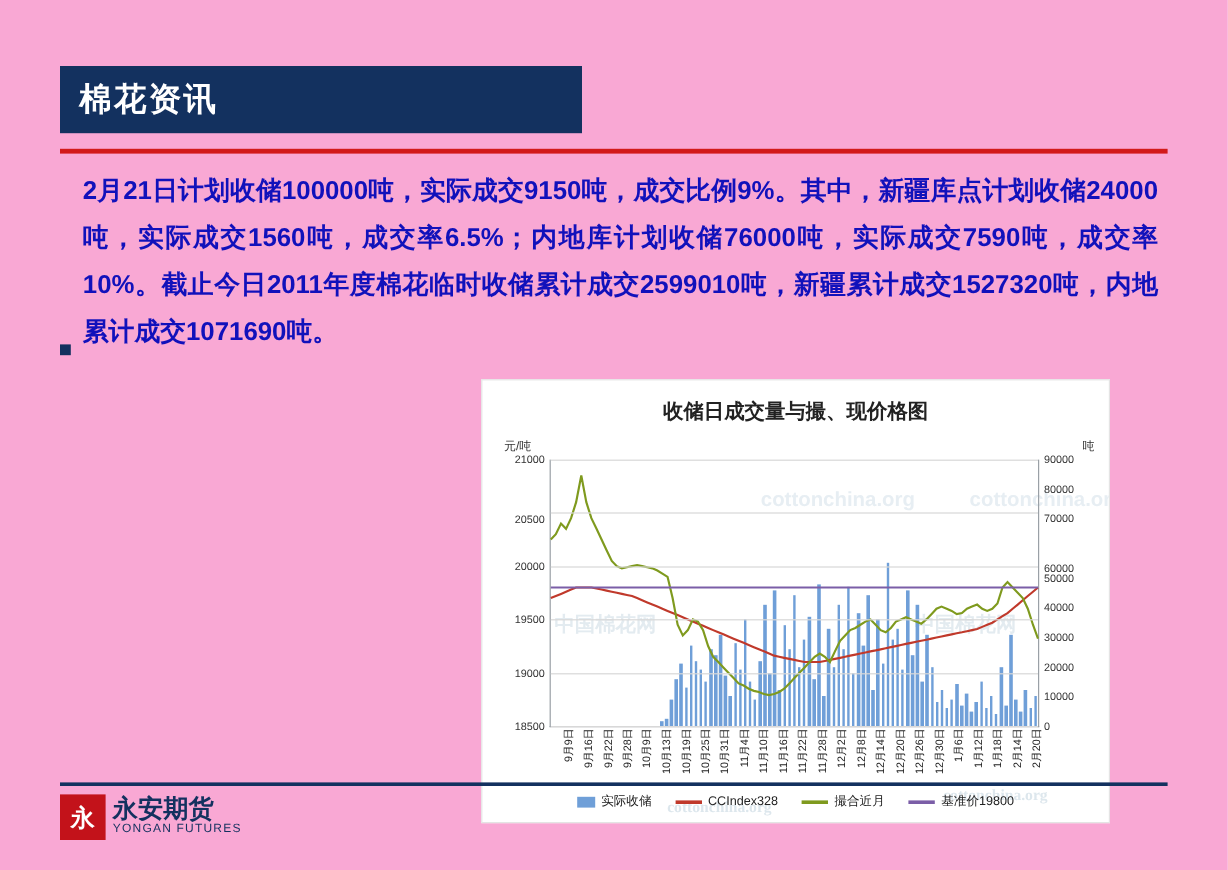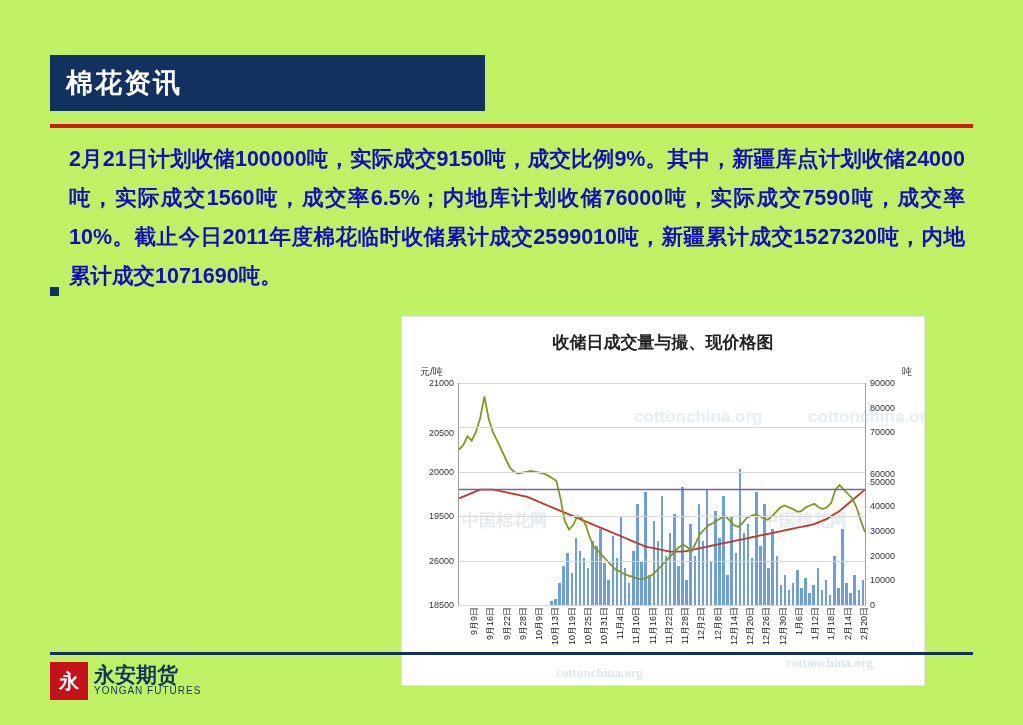--- a/index.html
+++ b/index.html
@@ -1,21 +1,21 @@
 <!DOCTYPE html>
 <html lang="zh"><head>
 <meta charset="utf-8">
 <style>
   html,body{margin:0;padding:0;}
   body{
     width:1023px;height:725px;background:#ffffff;
     font-family:"Liberation Sans","DejaVu Sans",sans-serif;
     position:relative;overflow:hidden;
   }
-  .slide{position:absolute;inset:0;background:#bef264;}
+  .slide{position:absolute;inset:0;background:#f9a8d4;}
 
   
   .title-bar{
     position:absolute;left:50px;top:55px;width:435px;height:56px;
     background:#13315f;display:flex;align-items:center;
   }
   .title-bar .title-text{
     color:#ffffff;font-size:27px;font-weight:bold;padding-left:16px;
     letter-spacing:2px;
   }
@@ -217,21 +217,21 @@
           <div class="bar" style="left: 402.678px; width: 2.54263px; height: 24.6667px; background: rgb(111, 159, 216);"></div>
         </div>
       <svg class="svg-layer" id="lines" viewBox="0 0 406 222" preserveAspectRatio="none">
           <path d="M0.0 115.4 L4.2 113.7 L8.5 111.9 L12.7 110.1 L16.9 108.3 L21.1 106.6 L25.4 106.6 L29.6 106.6 L33.8 106.6 L38.1 107.4 L42.3 108.3 L46.5 109.2 L50.8 110.1 L55.0 111.0 L59.2 111.9 L63.4 112.8 L67.7 113.7 L71.9 115.4 L76.1 117.2 L80.4 119.0 L84.6 120.8 L88.8 122.5 L93.0 124.3 L97.3 126.1 L101.5 127.9 L105.7 129.6 L110.0 131.4 L114.2 133.2 L118.4 135.0 L122.6 136.8 L126.9 138.5 L131.1 140.3 L135.3 142.1 L139.6 143.9 L143.8 145.6 L148.0 147.4 L152.3 149.2 L156.5 151.0 L160.7 152.7 L164.9 154.5 L169.2 156.3 L173.4 158.1 L177.6 159.8 L181.9 161.6 L186.1 163.4 L190.3 164.3 L194.5 165.2 L198.8 166.1 L203.0 166.9 L207.2 167.8 L211.5 168.7 L215.7 168.7 L219.9 168.7 L224.1 168.7 L228.4 167.8 L232.6 166.9 L236.8 166.1 L241.1 165.2 L245.3 164.3 L249.5 163.4 L253.8 162.5 L258.0 161.6 L262.2 160.7 L266.4 159.8 L270.7 159.0 L274.9 158.1 L279.1 157.2 L283.4 156.3 L287.6 155.4 L291.8 154.5 L296.0 153.6 L300.3 152.7 L304.5 151.8 L308.7 151.0 L313.0 150.1 L317.2 149.2 L321.4 148.3 L325.6 147.4 L329.9 146.5 L334.1 145.6 L338.3 144.7 L342.6 143.9 L346.8 143.0 L351.0 142.1 L355.3 141.2 L359.5 139.4 L363.7 137.6 L367.9 135.9 L372.2 133.2 L376.4 130.5 L380.6 127.9 L384.9 124.3 L389.1 120.8 L393.3 117.2 L397.5 113.7 L401.8 110.1 L406.0 106.6" fill="none" stroke="#c0392b" stroke-width="1.8" vector-effect="non-scaling-stroke"></path>
           <path d="M0.0 66.6 L4.2 62.2 L8.5 53.3 L12.7 57.7 L16.9 48.8 L21.1 35.5 L25.4 13.3 L29.6 35.5 L33.8 48.8 L38.1 57.7 L42.3 66.6 L46.5 75.5 L50.8 84.4 L55.0 88.8 L59.2 90.6 L63.4 89.7 L67.7 88.8 L71.9 87.9 L76.1 88.8 L80.4 89.7 L84.6 90.6 L88.8 92.4 L93.0 95.0 L97.3 97.7 L101.5 115.4 L105.7 137.6 L110.0 146.5 L114.2 142.1 L118.4 133.2 L122.6 135.0 L126.9 142.1 L131.1 155.4 L135.3 164.3 L139.6 168.7 L143.8 173.2 L148.0 177.6 L152.3 182.0 L156.5 186.5 L160.7 188.3 L164.9 190.9 L169.2 192.7 L173.4 193.6 L177.6 195.4 L181.9 196.2 L186.1 195.4 L190.3 193.6 L194.5 190.9 L198.8 186.5 L203.0 182.0 L207.2 177.6 L211.5 173.2 L215.7 168.7 L219.9 164.3 L224.1 161.6 L228.4 164.3 L232.6 168.7 L236.8 159.8 L241.1 151.0 L245.3 146.5 L249.5 142.1 L253.8 140.3 L258.0 137.6 L262.2 135.0 L266.4 133.2 L270.7 137.6 L274.9 142.1 L279.1 143.9 L283.4 140.3 L287.6 135.0 L291.8 133.2 L296.0 131.4 L300.3 133.2 L304.5 135.0 L308.7 136.8 L313.0 133.2 L317.2 128.8 L321.4 124.3 L325.6 122.5 L329.9 124.3 L334.1 126.1 L338.3 128.8 L342.6 127.9 L346.8 124.3 L351.0 122.5 L355.3 120.8 L359.5 124.3 L363.7 126.1 L367.9 124.3 L372.2 119.9 L376.4 106.6 L380.6 102.1 L384.9 106.6 L389.1 111.0 L393.3 115.4 L397.5 124.3 L401.8 137.6 L406.0 149.2" fill="none" stroke="#7f9a1e" stroke-width="1.8" vector-effect="non-scaling-stroke"></path>
           <line x1="0" x2="406" y1="106.56" y2="106.56" stroke="#7b5ea7" stroke-width="1.6" vector-effect="non-scaling-stroke"></line>
         </svg>
     <div class="gridline" style="top: 222px;"></div>
         <div class="ytick" style="top: 222px;">18500</div>
         <div class="gridline" style="top: 177.6px;"></div>
-        <div class="ytick" style="top: 177.6px;">26000</div>
+        <div class="ytick" style="top: 177.6px;">19000</div>
         <div class="gridline" style="top: 133.2px;"></div>
         <div class="ytick" style="top: 133.2px;">19500</div>
         <div class="gridline" style="top: 88.8px;"></div>
         <div class="ytick" style="top: 88.8px;">20000</div>
         <div class="gridline" style="top: 44.4px;"></div>
         <div class="ytick" style="top: 50px;">20500</div>
         <div class="gridline" style="top: 0px;"></div>
         <div class="ytick" style="top: 0px;">21000</div>
         <div class="ytick-r" style="top: 222px;">0</div>
         <div class="ytick-r" style="top: 197.333px;">10000</div>
@@ -266,20 +266,38 @@
         <div class="xlab" style="left: 286.149px;">12月20日</div>
         <div class="xlab" style="left: 302.389px;">12月26日</div>
         <div class="xlab" style="left: 318.629px;">12月30日</div>
         <div class="xlab" style="left: 334.869px;">1月6日</div>
         <div class="xlab" style="left: 351.109px;">1月12日</div>
         <div class="xlab" style="left: 367.349px;">1月18日</div>
         <div class="xlab" style="left: 383.589px;">2月14日</div>
         <div class="xlab" style="left: 399.829px;">2月20日</div>
       </div>
 
+    <div class="legend">
+      <div class="legend-item">
+        <span class="sw-bar"></span>
+        <span>实际收储</span>
+      </div>
+      <div class="legend-item">
+        <span class="sw-line" style="background:#c0392b;"></span>
+        <span>CCIndex328</span>
+      </div>
+      <div class="legend-item">
+        <span class="sw-line" style="background:#7f9a1e;"></span>
+        <span>撮合近月</span>
+      </div>
+      <div class="legend-item">
+        <span class="sw-line" style="background:#7b5ea7;"></span>
+        <span>基准价19800</span>
+      </div>
+    </div>
   </div>
 
   <div class="bottom-rule"></div>
 
   <div class="logo">
     <div class="logo-mark">永</div>
     <div>
       <div class="logo-cn">永安期货</div>
       <div class="logo-en">YONGAN FUTURES</div>
     </div>

